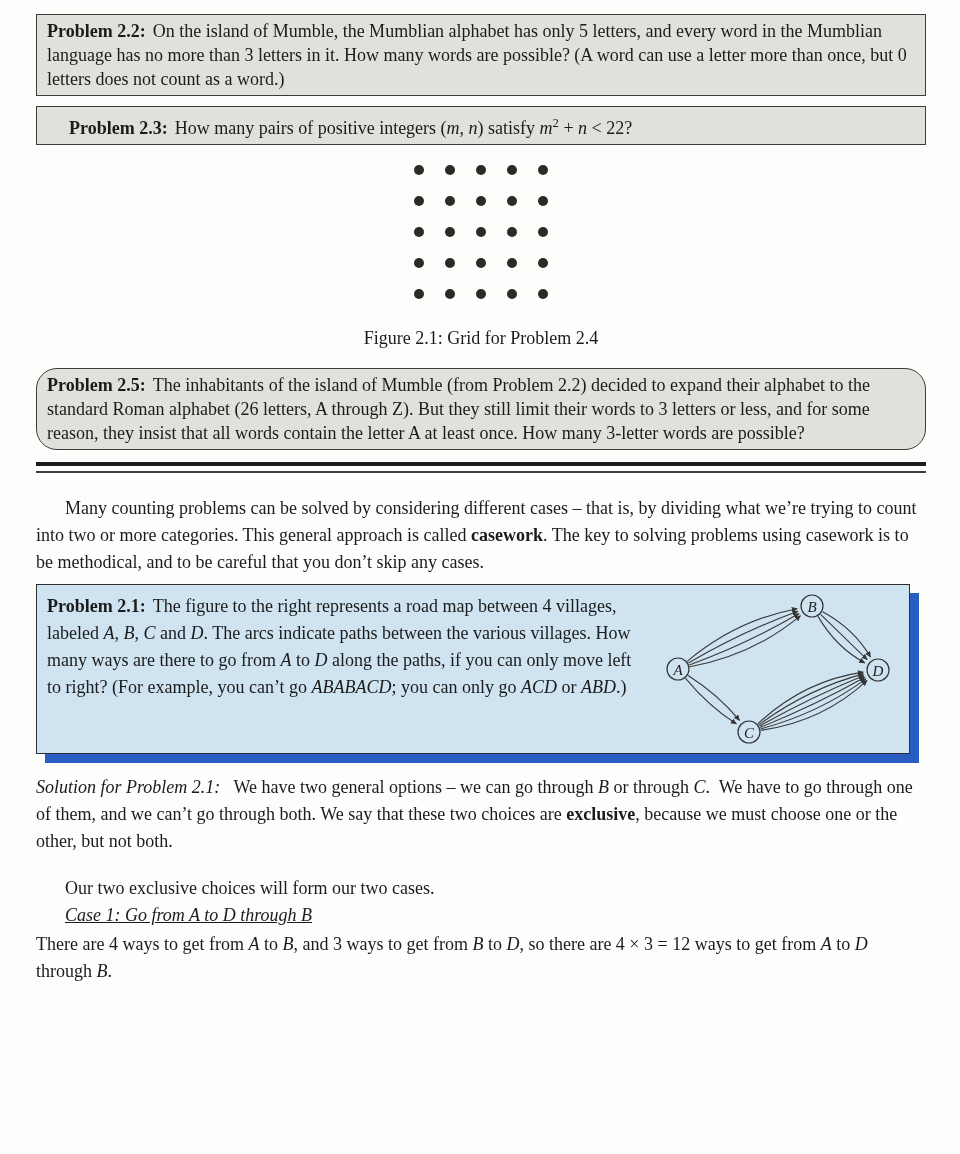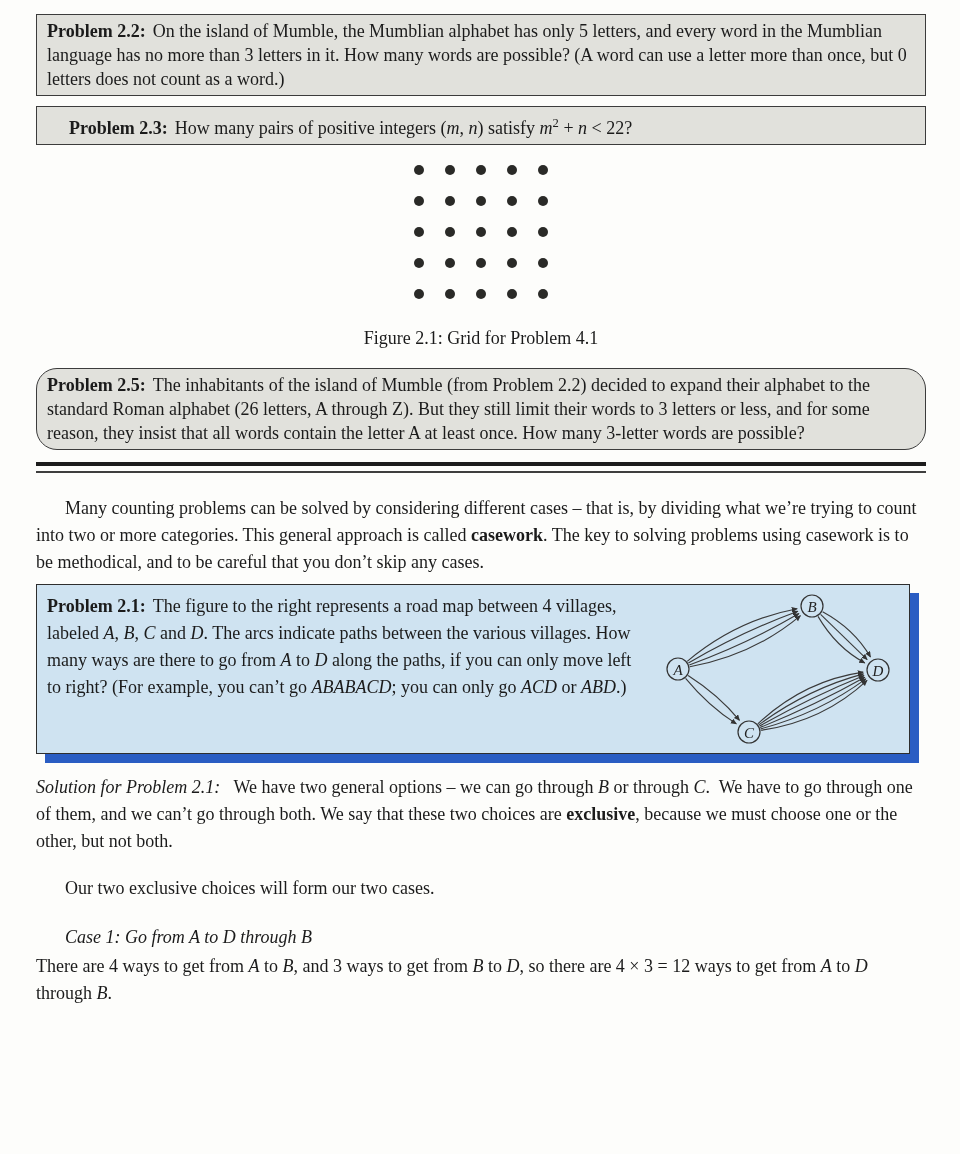--- a/index.html
+++ b/index.html
@@ -45,21 +45,21 @@
   .rule-thick{height:4px;background:#1c1c1c;}
   .rule-thin{height:2px;background:#3e3e3e;margin-top:5px;}
 
   
   .para{font-size:18px;line-height:27px;}
   .indent{text-indent:29px;}
   .intro{margin-top:22px;}
   .lead-in{margin-top:12px;}
   .solution{margin-top:20px;white-space:pre-wrap;}
   .cases{margin-top:20px;}
-  .case-title{margin-top:22px;}
+  .case-title{margin-top:0;text-decoration:underline;}
   .case-body{margin-top:2px;}
 
   .b{font-weight:bold;}
   .i{font-style:italic;}
   .lead{margin-right:9px;}
   sup{font-size:0.7em;}
 
   
   .highlight{
     margin-top:8px;
@@ -122,21 +122,21 @@
           <span class="dot"></span>
         </div>
         <div class="dot-row">
           <span class="dot"></span>
           <span class="dot"></span>
           <span class="dot"></span>
           <span class="dot"></span>
           <span class="dot"></span>
         </div>
       </div>
-    <figcaption class="fig-caption">Figure 2.1: Grid for Problem 4.1</figcaption>
+    <figcaption class="fig-caption">Figure 2.1: Grid for Problem 2.4</figcaption>
   </figure>
 
   <section class="pbox b25">
     <p class="ptext"><b class="plabel">Problem 2.5:</b><span><span>The inhabitants of the island of Mumble (from Problem 2.2) decided to expand their alphabet to the standard Roman alphabet (26 letters, A through Z). But they still limit their words to 3 letters or less, and for some reason, they insist that all words contain the letter A at least once. How many 3-letter words are possible?</span></span></p>
   </section>
 
   <div class="double-rule">
     <div class="rule-thick"></div>
     <div class="rule-thin"></div>
   </div>

